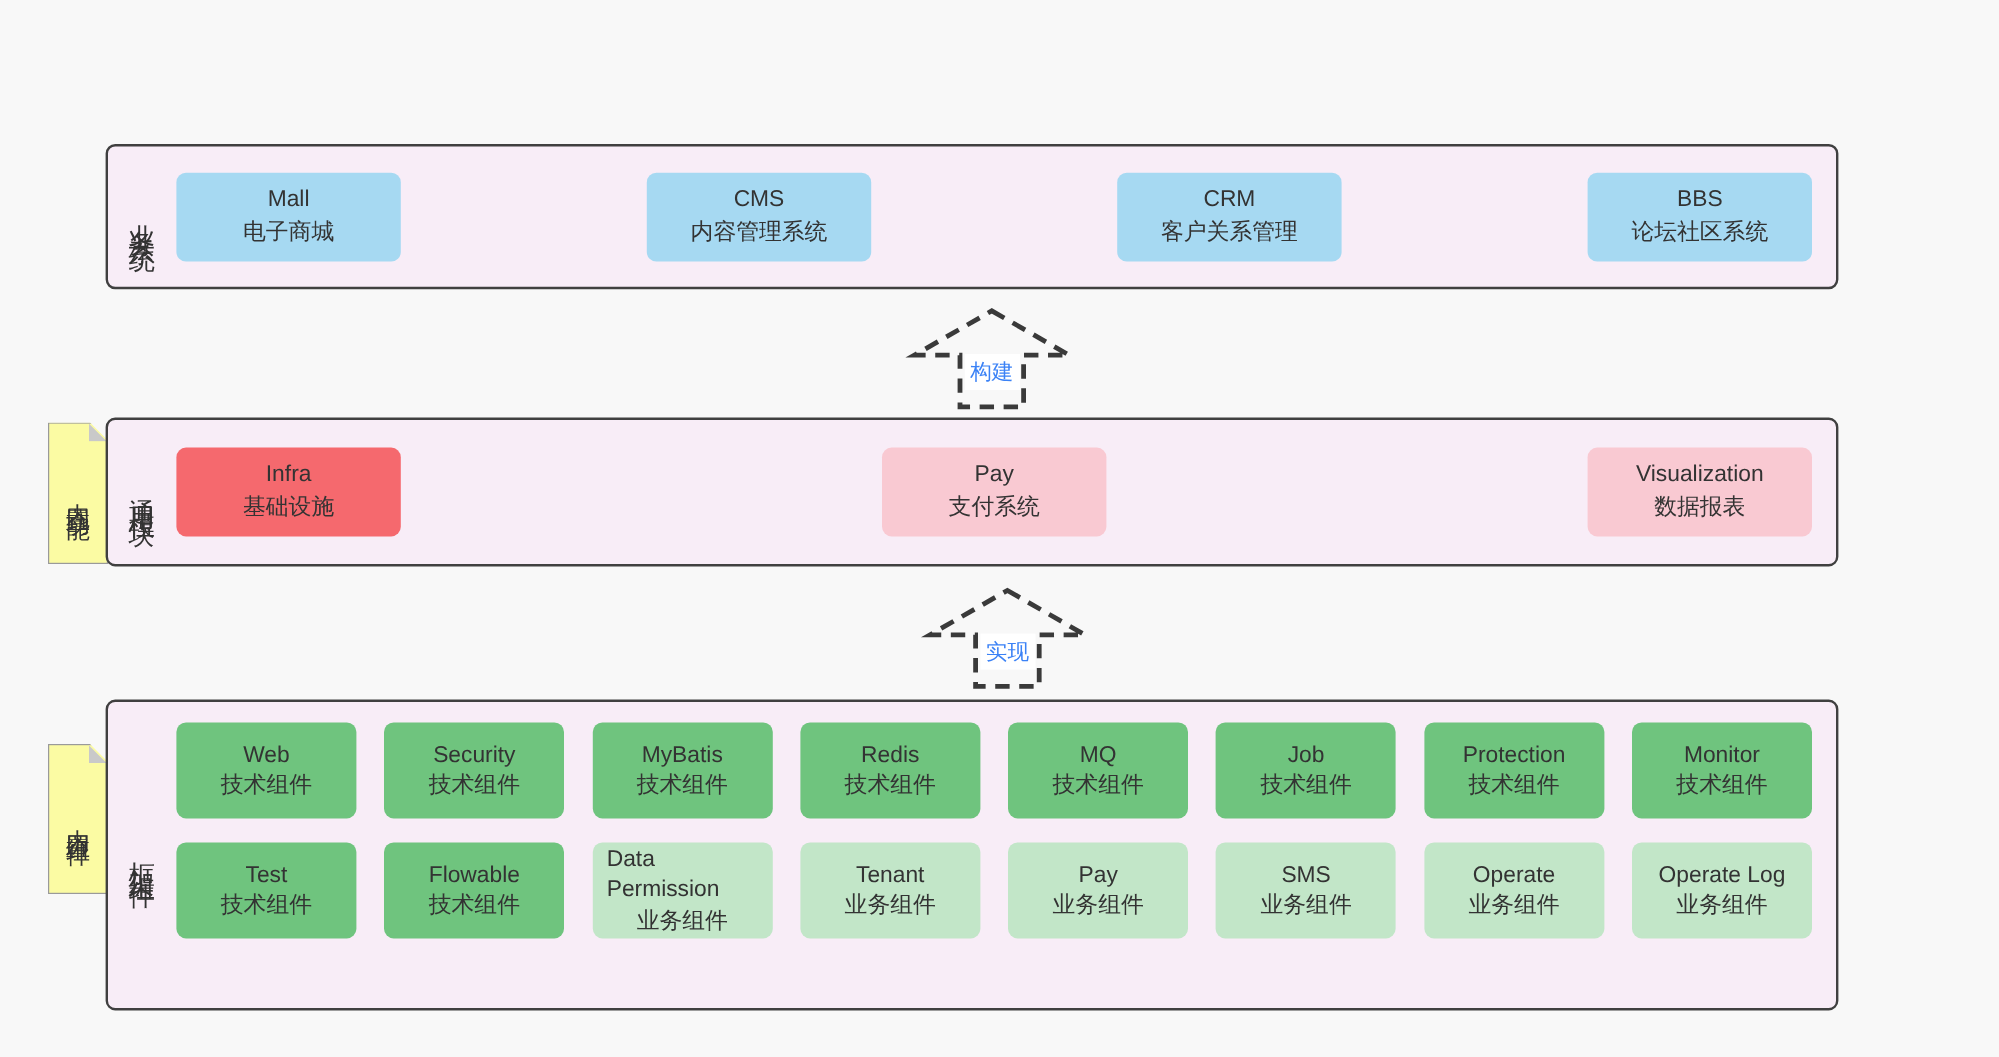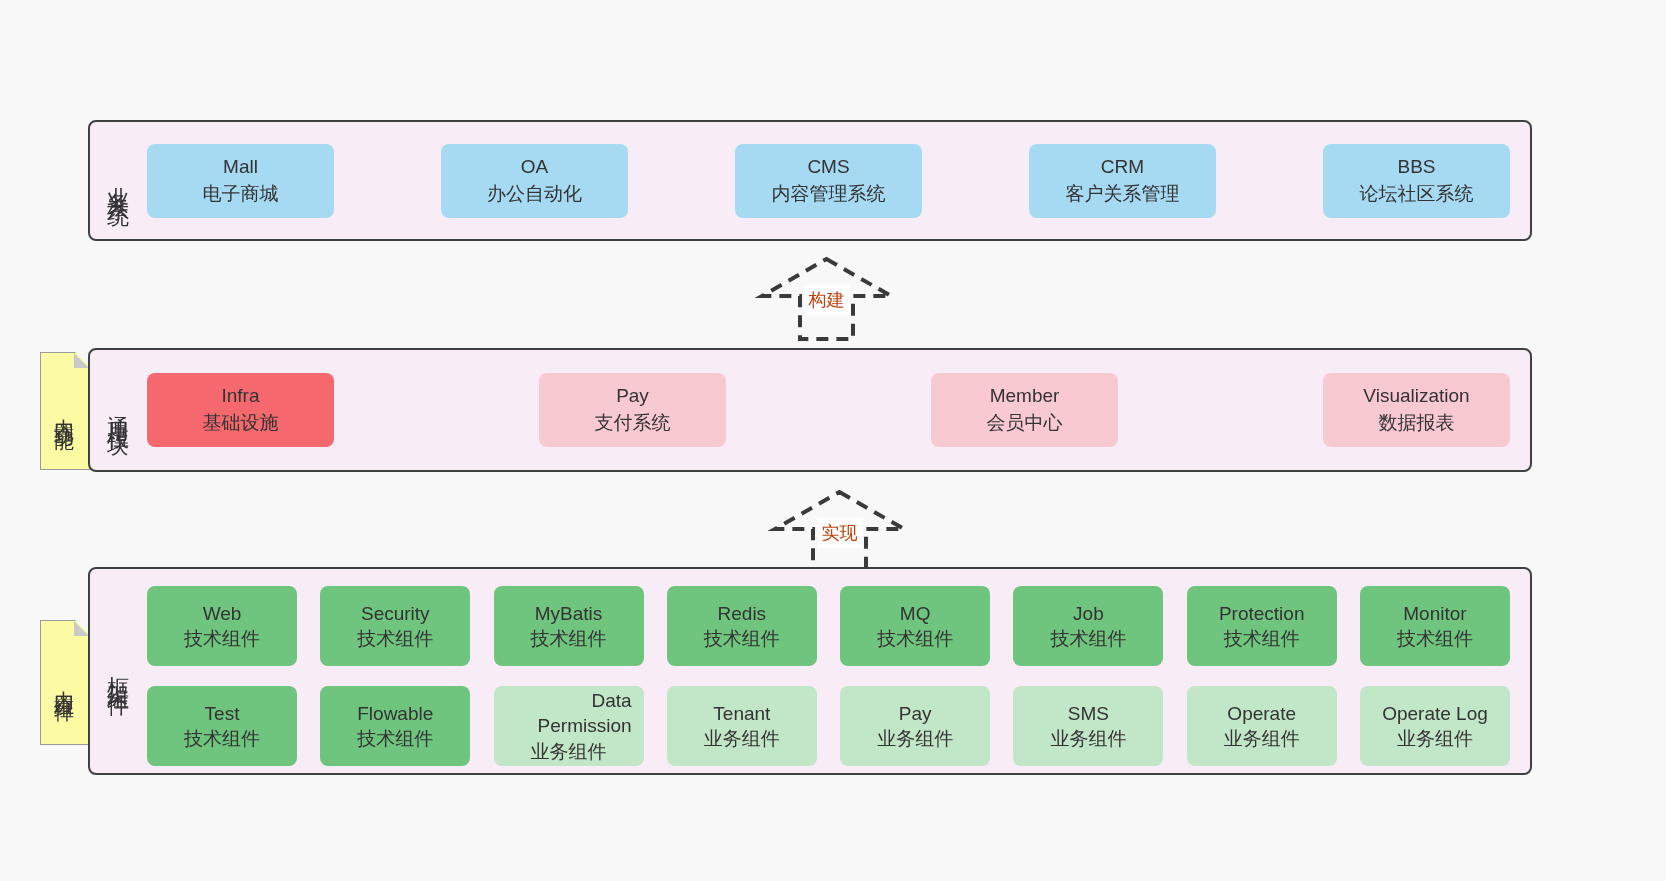--- a/index.html
+++ b/index.html
@@ -7,35 +7,35 @@
     position:relative;width:1666px;height:881px;background:#f8f8f8;
     font-family:"Liberation Sans","DejaVu Sans",sans-serif;color:#333;overflow:hidden;
   }
   
   .panel{
     position:absolute;left:88px;width:1444px;box-sizing:border-box;
     background:#f8edf7;border:2px solid #404040;border-radius:8px;
   }
   #sec-business{top:120px;height:121px;}
   #sec-modules{top:348px;height:124px;}
-  #sec-components{top:567px;height:208px;}
+  #sec-components{top:583px;height:259px;}
   .vlabel{
     position:absolute;left:13px;top:50%;transform:translateY(-50%);
     writing-mode:vertical-lr;text-orientation:upright;
     font-size:22px;letter-spacing:6px;color:#333;white-space:nowrap;
   }
   
   .boxes{
     position:absolute;left:57px;right:20px;top:50%;transform:translateY(-50%);
     display:flex;justify-content:space-between;
   }
   .box{
     width:187px;height:74px;border-radius:8px;box-sizing:border-box;
     display:flex;flex-direction:column;align-items:center;justify-content:center;
-    text-align:right;font-size:19px;line-height:1.42;padding:0 8px;color:#333;
+    text-align:left;font-size:19px;line-height:1.42;padding:0 8px;color:#333;
   }
   .rows{position:absolute;left:57px;right:20px;top:17px;display:flex;flex-direction:column;gap:20px;}
   .row{display:flex;justify-content:space-between;}
   .row .box{width:150px;height:80px;padding:0 12px;line-height:1.32;}
   .v-blue{background:#a6d9f2;}
   .v-red{background:#f5696e;}
   .v-pink{background:#f9c9d2;}
   .v-green{background:#6fc47e;}
   .v-lightgreen{background:#c2e6c8;}
   
@@ -54,39 +54,35 @@
   .fold{
     position:absolute;top:0;right:0;width:15px;height:15px;background:#c9c9c9;
     clip-path:polygon(0 0,100% 100%,0 100%);
   }
   
   .arrow{position:absolute;width:135px;height:86px;}
   #arrow-build{left:759px;top:256px;}
   #arrow-implement{left:772px;top:489px;}
   .arrow svg{position:absolute;inset:0;overflow:visible;}
   .arrow-label{
-    position:absolute;left:50%;top:44px;transform:translate(-50%,-50%);
-    background:#ffffff;padding:3px 5px;font-size:18px;color:#c2410c;white-space:nowrap;
+    position:absolute;left:50%;top:54px;transform:translate(-50%,-50%);
+    background:#ffffff;padding:3px 5px;font-size:18px;color:#3b82f6;white-space:nowrap;
   }
 </style>
 </head>
 <body>
 
 <div class="canvas">
 
   <section class="panel" id="sec-business">
     <div class="vlabel">业务系统</div>
     <div class="boxes">
         <div class="box v-blue">
     <span>Mall</span>
     <span>电子商城</span>
-  </div>
-        <div class="box v-blue">
-    <span>OA</span>
-    <span>办公自动化</span>
   </div>
         <div class="box v-blue">
     <span>CMS</span>
     <span>内容管理系统</span>
   </div>
         <div class="box v-blue">
     <span>CRM</span>
     <span>客户关系管理</span>
   </div>
         <div class="box v-blue">
@@ -112,24 +108,20 @@
     <div class="boxes">
         <div class="box v-red">
     <span>Infra</span>
     <span>基础设施</span>
   </div>
         <div class="box v-pink">
     <span>Pay</span>
     <span>支付系统</span>
   </div>
         <div class="box v-pink">
-    <span>Member</span>
-    <span>会员中心</span>
-  </div>
-        <div class="box v-pink">
     <span>Visualization</span>
     <span>数据报表</span>
   </div>
       </div>
   </section>
 
   <div class="arrow" id="arrow-implement">
     <svg viewBox="0 0 135 86">
       <polygon points="67.5,3 132,40 94,40 94,83 41,83 41,40 3,40" fill="none" stroke="#3a3a3a" stroke-width="4" stroke-dasharray="12 8"></polygon>
     </svg>

